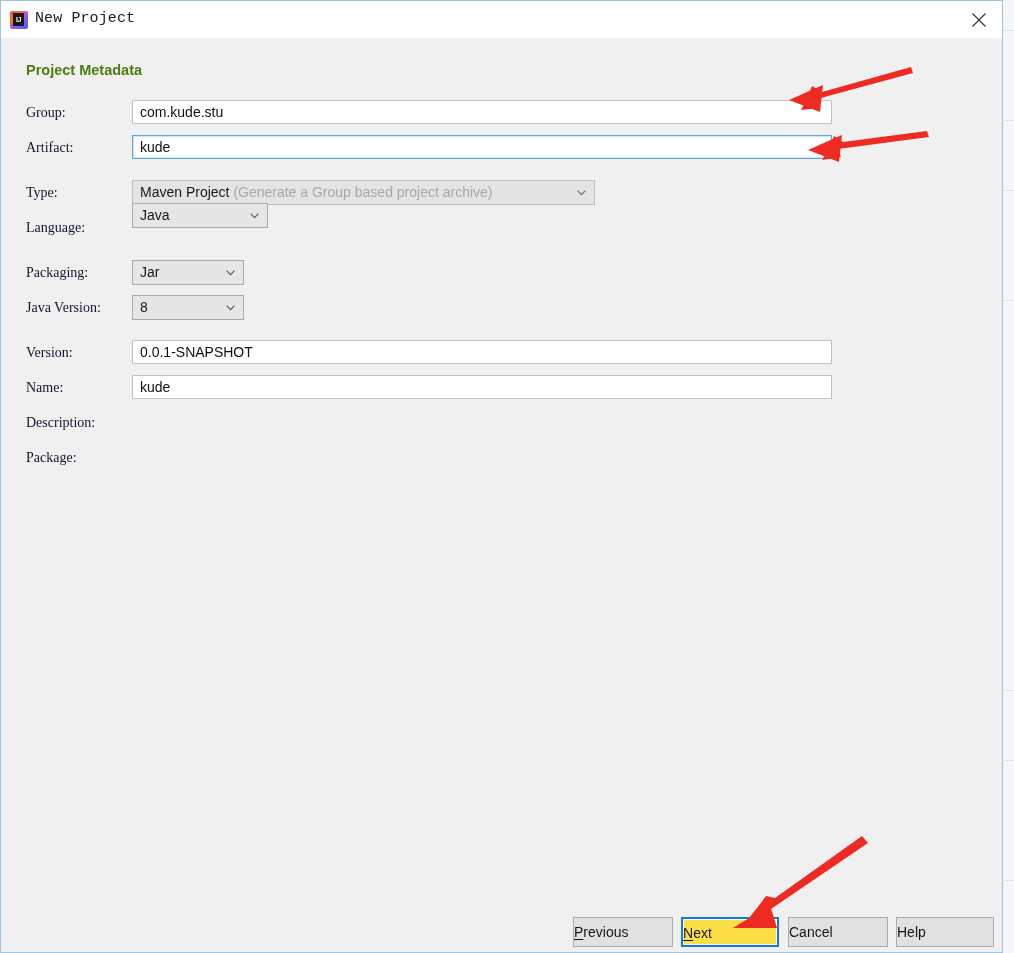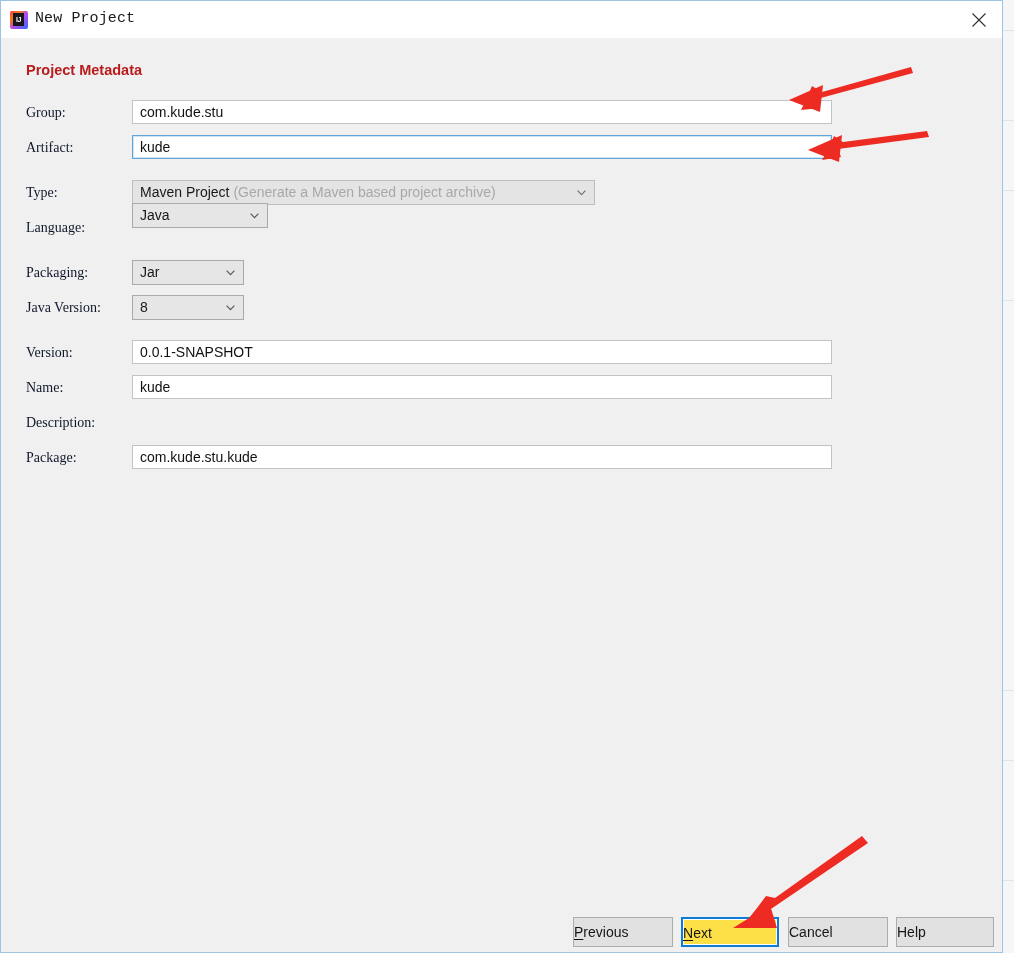--- a/index.html
+++ b/index.html
@@ -102,21 +102,21 @@
     left: 0; top: 37px;
     right: 0; bottom: 0;
     background: #f0f0f0;
   }
 
   #section-heading {
     position: absolute;
     left: 25px; top: 24px;
     font-size: 14.5px;
     font-weight: bold;
-    color: #b91c1c;
+    color: #4d7c0f;
   }
 
   .field-label {
     position: absolute;
     left: 25px;
     font-size: 14px;
     color: #0f172a;
     white-space: nowrap;
     font-family: Liberation Serif, serif;
   }
@@ -233,21 +233,21 @@
 
     <div class="field-label" style="top:67px">Group:</div>
     <input class="text-field" style="top: 62px;" readonly="" value="com.kude.stu">
 
     <div class="field-label" style="top:102px">Artifact:</div>
     <input class="text-field focused" style="top: 97px;" readonly="" value="kude">
 
     <div class="field-label" style="top:147px">Type:</div>
     <div class="dropdown disabled" style="top:142px; width:463px">
       <span class="dd-main">Maven Project</span>
-      <span class="dd-hint">(Generate a Maven based project archive)</span>
+      <span class="dd-hint">(Generate a Group based project archive)</span>
       <span class="chevron">
         <svg width="9" height="6" viewBox="0 0 9 6">
             <path d="M0.6 0.7 L4.5 4.6 L8.4 0.7" stroke="#6f6f6f" stroke-width="1.2" fill="none"></path>
           </svg>
       </span>
     </div>
 
     <div class="field-label" style="top:182px">Language:</div>
     <div class="dropdown" style="top:165px; width:136px">
       <span class="dd-main">Java</span>
@@ -280,21 +280,20 @@
 
     <div class="field-label" style="top:307px">Version:</div>
     <input class="text-field" style="top: 302px;" readonly="" value="0.0.1-SNAPSHOT">
 
     <div class="field-label" style="top:342px">Name:</div>
     <input class="text-field" style="top: 337px;" readonly="" value="kude">
 
     <div class="field-label" style="top:377px">Description:</div>
 
     <div class="field-label" style="top:412px">Package:</div>
-    <input class="text-field" style="top: 407px;" readonly="" value="com.kude.stu.kude">
 
     <div class="dlg-button" style="left:572px; top:879px; width:100px">
       <u>P</u><span>revious</span>
     </div>
 
     <div class="dlg-button default-focus" style="left:680px; top:879px; width:98px">
       <u>N</u><span>ext</span>
     </div>
 
     <div class="dlg-button" style="left:787px; top:879px; width:100px">Cancel</div>

